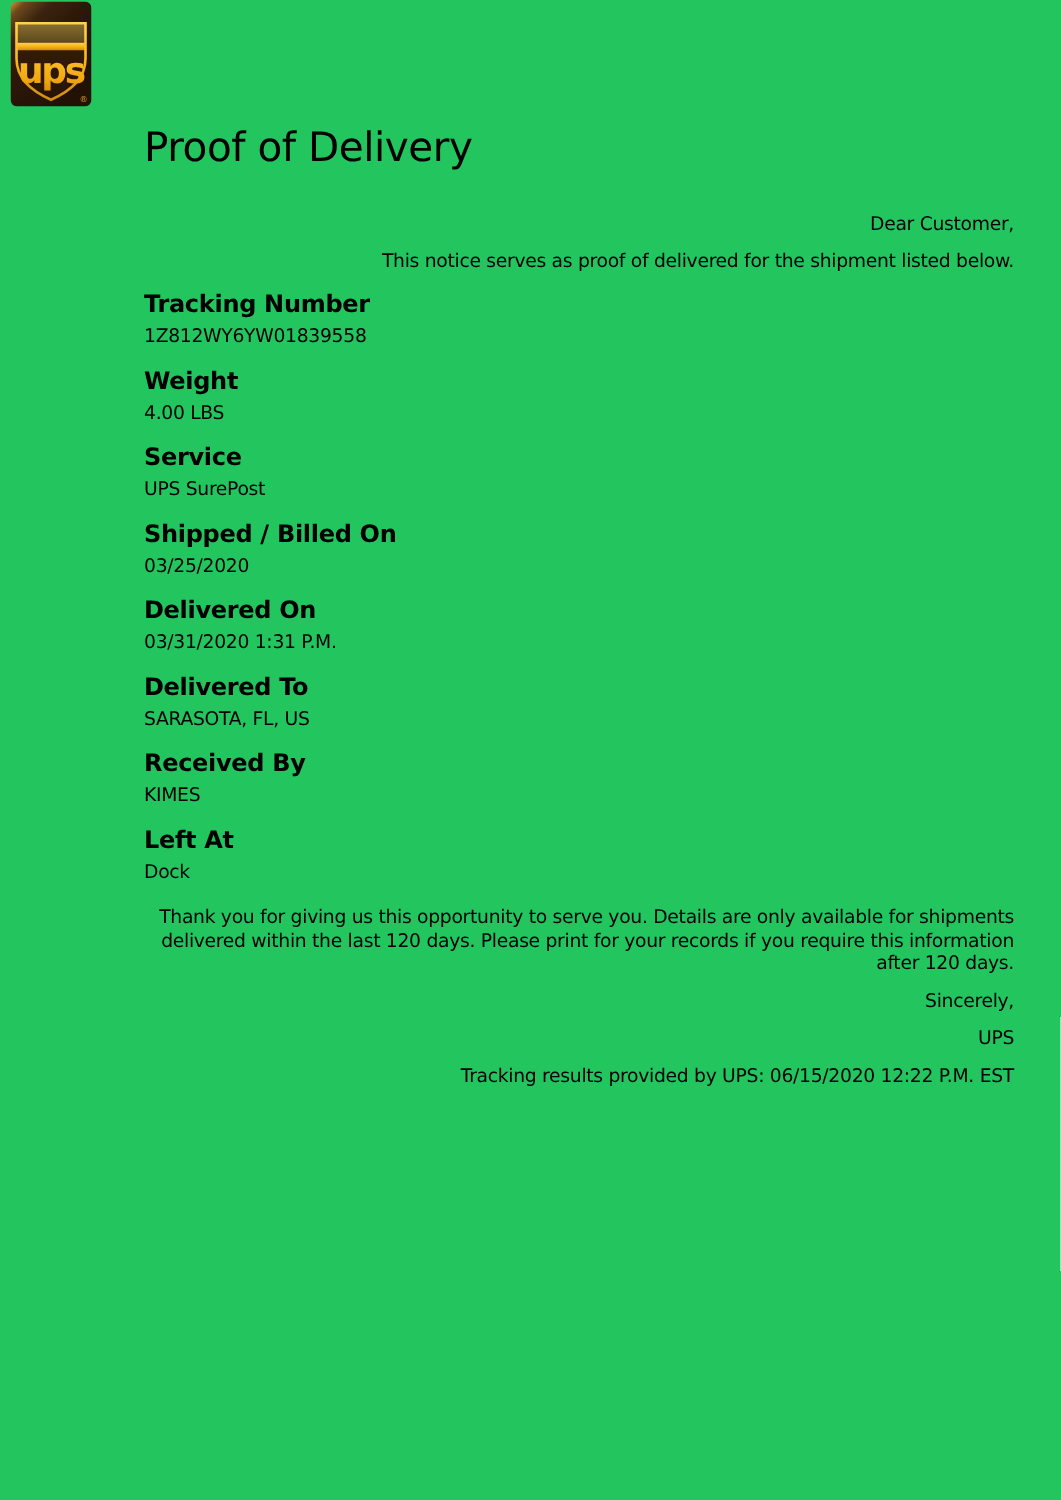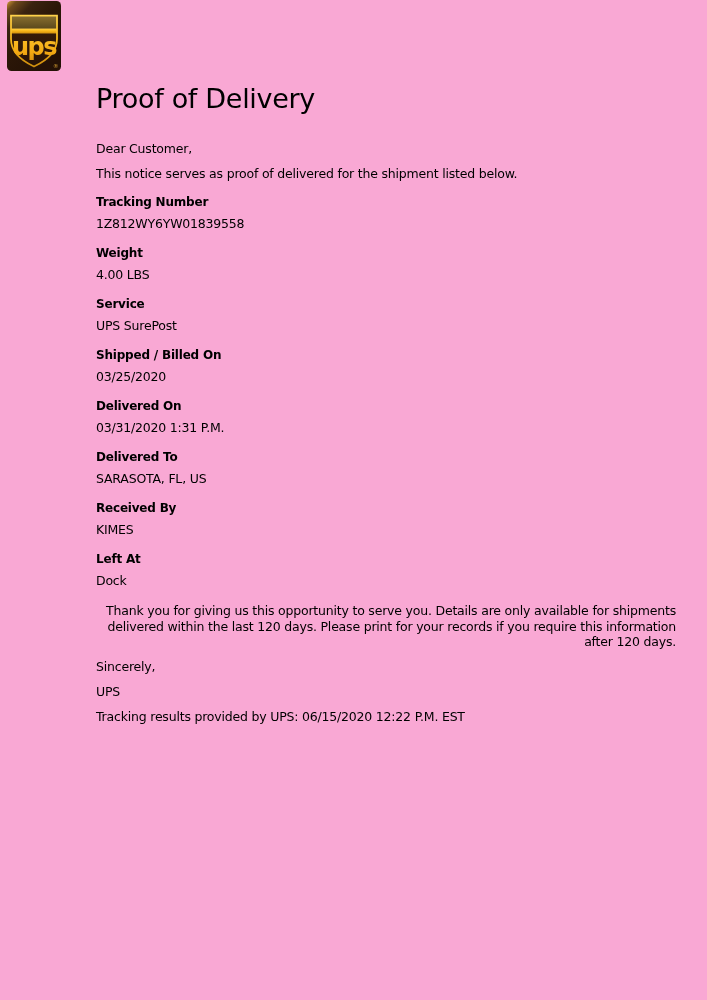--- a/index.html
+++ b/index.html
@@ -1,20 +1,20 @@
 <!DOCTYPE html>
 <html><head>
 <meta charset="utf-8">
 <style>
   html, body { margin: 0; padding: 0; background: #ffffff; }
   .page {
     position: relative;
     width: 707px;
     height: 1000px;
-    background: #f9a8d4;
+    background: #22c55e;
     font-family: "DejaVu Sans", "Liberation Sans", sans-serif;
     color: #000000;
     overflow: hidden;
   }
   .logo {
     position: absolute;
     left: 7px;
     top: 1px;
     width: 54px;
     height: 70px;
@@ -29,25 +29,26 @@
     font-size: 27px;
     line-height: 30px;
     font-weight: 400;
     letter-spacing: -0.3px;
     margin: 0 0 27px 0;
   }
   .bodytext {
     font-size: 12.5px;
     letter-spacing: -0.2px;
     line-height: 16px;
+    text-align: right;
   }
   .greeting { margin: 0 0 9px 0; }
   .intro    { margin: 0 0 13px 0; }
   .field-label {
-    font-size: 12px;
+    font-size: 16px;
     letter-spacing: -0.2px;
     font-weight: 700;
     line-height: 15px;
     margin: 0 0 6px 0;
   }
   .field-value {
     font-size: 12.5px;
     letter-spacing: -0.2px;
     line-height: 15px;
     margin: 0 0 15px 0;

